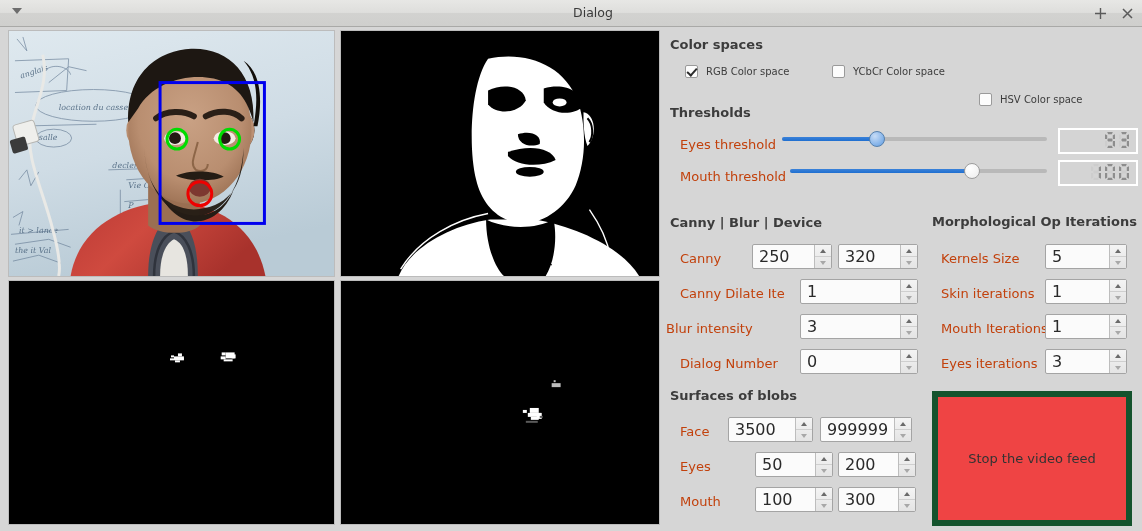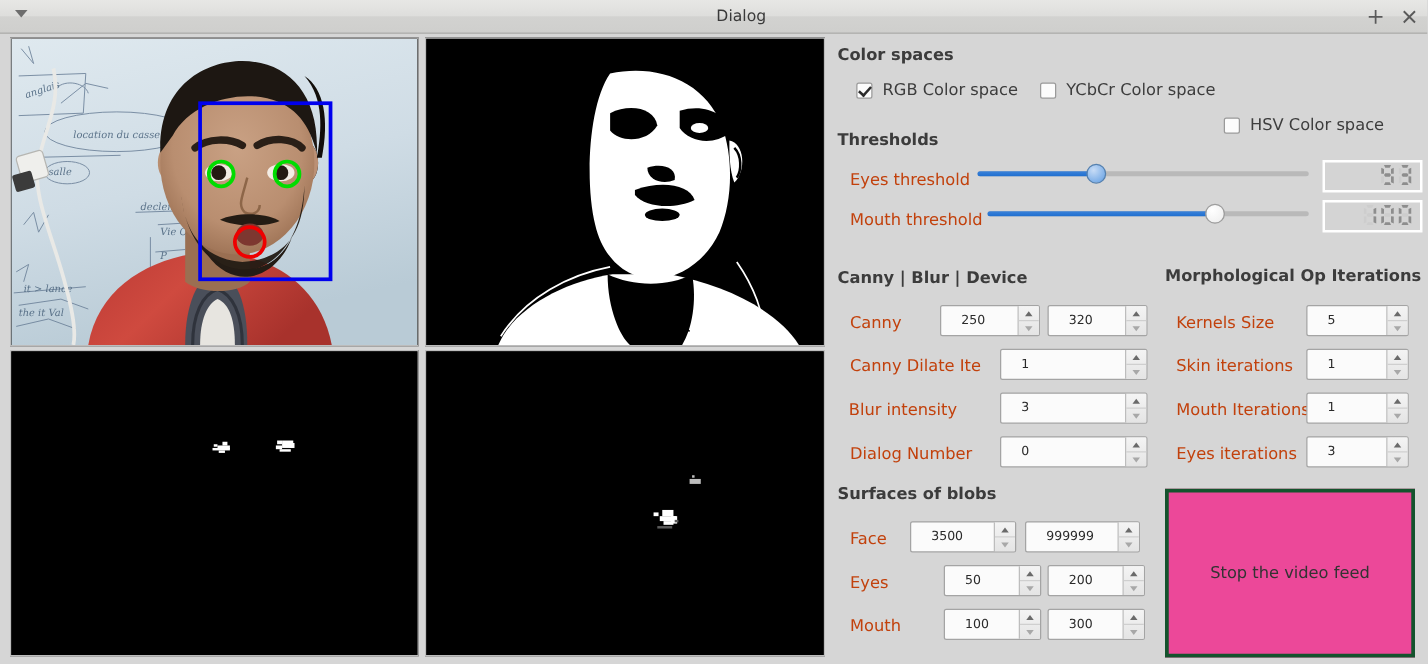--- a/index.html
+++ b/index.html
@@ -49,21 +49,21 @@
   .cbrow{position:absolute;display:flex;align-items:center;gap:8px;}
   .cbox{
     width:13px;height:13px;box-sizing:border-box;
     background:#fcfcfc;border:1px solid #9a9a9a;border-radius:2px;
     position:relative;flex:0 0 auto;
   }
   .cbox.checked::after{
     content:"";position:absolute;left:3px;top:0px;width:4px;height:8px;
     border:solid #2b2b2b;border-width:0 2px 2px 0;transform:rotate(42deg);
   }
-  .cblabel{font-size:13px;color:#3d3d3d;white-space:nowrap;}
+  .cblabel{font-size:10px;color:#3d3d3d;white-space:nowrap;}
 
   
   .slider{position:absolute;height:18px;}
   .strack{position:absolute;left:0;top:7px;height:4px;width:100%;
           background:#b9b9b9;border-radius:2px;}
   .sfill{position:absolute;left:0;top:7px;height:4px;border-radius:2px;
          background:linear-gradient(to bottom,#3b82d9,#1f6fd0);}
   .shandle{position:absolute;top:1px;width:16px;height:16px;border-radius:50%;
            box-sizing:border-box;transform:translateX(-8px);}
   .shandle.blue{background:radial-gradient(circle at 35% 30%,#c7dcf6,#7fb0e8 70%,#5b93d6 100%);
@@ -80,22 +80,22 @@
   }
   .lcd svg{display:block;}
 
   
   .spin{
     position:absolute;height:25px;box-sizing:border-box;
     background:#fbfbfb;border:1px solid #a4a4a4;border-radius:2px;
     display:flex;align-items:stretch;
   }
   .spin .val{
-    flex:1 1 auto;display:flex;align-items:center;padding-left:16px;
-    font-size:10px;color:#2a2a2a;overflow:hidden;white-space:nowrap;
+    flex:1 1 auto;display:flex;align-items:center;padding-left:6px;
+    font-size:16px;color:#2a2a2a;overflow:hidden;white-space:nowrap;
   }
   .spin .btns{
     flex:0 0 16px;width:16px;display:flex;flex-direction:column;
     border-left:1px solid #bdbdbd;
     background:linear-gradient(to bottom,#f4f4f4,#e4e4e4);
   }
   .spin .up,.spin .dn{flex:1 1 50%;position:relative;}
   .spin .up{border-bottom:1px solid #cfcfcf;}
   .spin .up::after{
     content:"";position:absolute;left:50%;top:50%;margin-left:-3px;margin-top:-2px;
@@ -104,21 +104,21 @@
   }
   .spin .dn::after{
     content:"";position:absolute;left:50%;top:50%;margin-left:-3px;margin-top:-2px;
     border-left:3px solid transparent;border-right:3px solid transparent;
     border-top:4px solid #a8a8a8;
   }
 
   
   .bigbtn{
     position:absolute;box-sizing:border-box;
-    background:#ec4899;border:3px solid #14532d;
+    background:#ef4444;border:6px solid #14532d;
     display:flex;align-items:center;justify-content:center;
     font-size:13px;color:#333;cursor:default;
   }
 </style>
 </head>
 <body>
 
 <div class="window">
 
   <div class="titlebar">
@@ -403,21 +403,21 @@
 
     <div class="flabel" style="left:20px;top:258px;">Canny Dilate Ite</div>
     <div class="spin" style="left:140px;top:251px;width:118px;">
       <span class="val">1</span>
       <span class="btns">
           <span class="up"></span>
           <span class="dn"></span>
         </span>
     </div>
 
-    <div class="flabel" style="left:19px;top:293px;">Blur intensity</div>
+    <div class="flabel" style="left:6px;top:293px;">Blur intensity</div>
     <div class="spin" style="left:140px;top:286px;width:118px;">
       <span class="val">3</span>
       <span class="btns">
           <span class="up"></span>
           <span class="dn"></span>
         </span>
     </div>
 
     <div class="flabel" style="left:20px;top:328px;">Dialog Number</div>
     <div class="spin" style="left:140px;top:321px;width:118px;">

